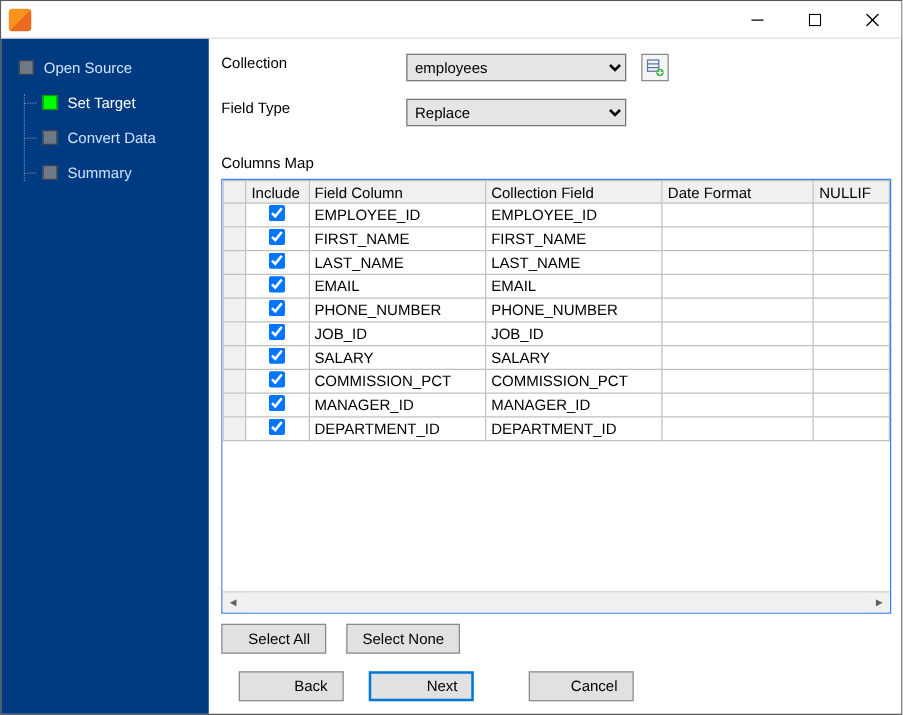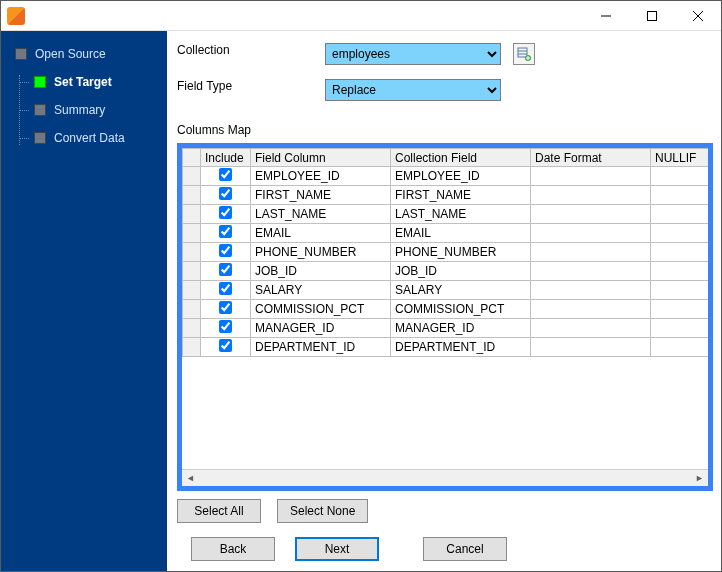--- a/index.html
+++ b/index.html
@@ -80,55 +80,55 @@
     margin-right: 8px;
     margin-left: 10px;
   }
   .nav-box.gray { background: #6f7885; border:1px solid #3c4450; }
   .nav-box.green { background: #00ff00; border:1px solid #00a000; }
   .nav-label { color: #cfe2ff; }
   .nav-item.first { margin-top: 0; }
   .nav-item.first::before { display:none; }
   .nav-item.first .nav-box { margin-left: 0; }
   .nav-item.last::after { display:none; }
-  .nav-item.active .nav-label { font-weight: bold; color:#fff; }
+  .nav-item.active .nav-label { font-weight: normal; color:#fff; }
 
   .main {
     flex: 1;
     display: flex;
     flex-direction: column;
     padding: 12px 8px 10px 10px;
     min-width: 0;
   }
   .form-row {
     display: flex;
     margin-bottom: 14px;
   }
   .form-label {
     width: 148px;
   }
   select.combo {
     width: 176px;
     height: 22px;
     font: inherit;
     border: 1px solid #7a7a7a;
-    background: #7dd3fc;
+    background: #e5e5e5;
     padding: 1px 2px;
   }
   .icon-btn {
     width: 22px;
     height: 22px;
     margin-left: 12px;
     border: 1px solid #8a8a8a;
     background: #f4f4f4;
     display:flex;align-items:center;justify-content:center;
   }
   .section-label { margin: 8px 0 6px 0; }
   .grid-wrap {
-    border: 5px solid #3b82f6;
+    border: 1px solid #3b82f6;
     flex: 1;
     display: flex;
     flex-direction: column;
     min-height: 0;
     overflow: hidden;
   }
   .grid-scroll {
     flex:1;
     overflow: hidden;
     background:#fff;
@@ -184,20 +184,21 @@
     margin-top: 8px;
   }
   button.btn {
     font: inherit;
     height: 24px;
     padding: 0 12px;
     min-width: 84px;
     border: 1px solid #8a8a8a;
     background: #e1e1e1;
     cursor: default;
+    text-align: right;
   }
   button.btn.primary {
     border: 2px solid #0078d7;
     padding: 0 11px;
   }
   .footer-row {
     display:flex;
     gap: 20px;
     margin-top: 14px;
     padding-left: 14px;
@@ -235,27 +236,27 @@
     <div class="sidebar">
       <div class="nav-item first">
         <div class="nav-box gray"></div>
         <span class="nav-label">Open Source</span>
       </div>
       <div class="tree-line">
         <div class="nav-item active">
           <div class="nav-box green"></div>
           <span class="nav-label">Set Target</span>
         </div>
+        <div class="nav-item last">
+          <div class="nav-box gray"></div>
+          <span class="nav-label">Convert Data</span>
+        </div>
         <div class="nav-item">
           <div class="nav-box gray"></div>
           <span class="nav-label">Summary</span>
-        </div>
-        <div class="nav-item last">
-          <div class="nav-box gray"></div>
-          <span class="nav-label">Convert Data</span>
         </div>
       </div>
     </div>
 
     <div class="main">
 
       <div class="form-row">
         <div class="form-label">Collection</div>
         <select class="combo">
           <option>employees</option>

